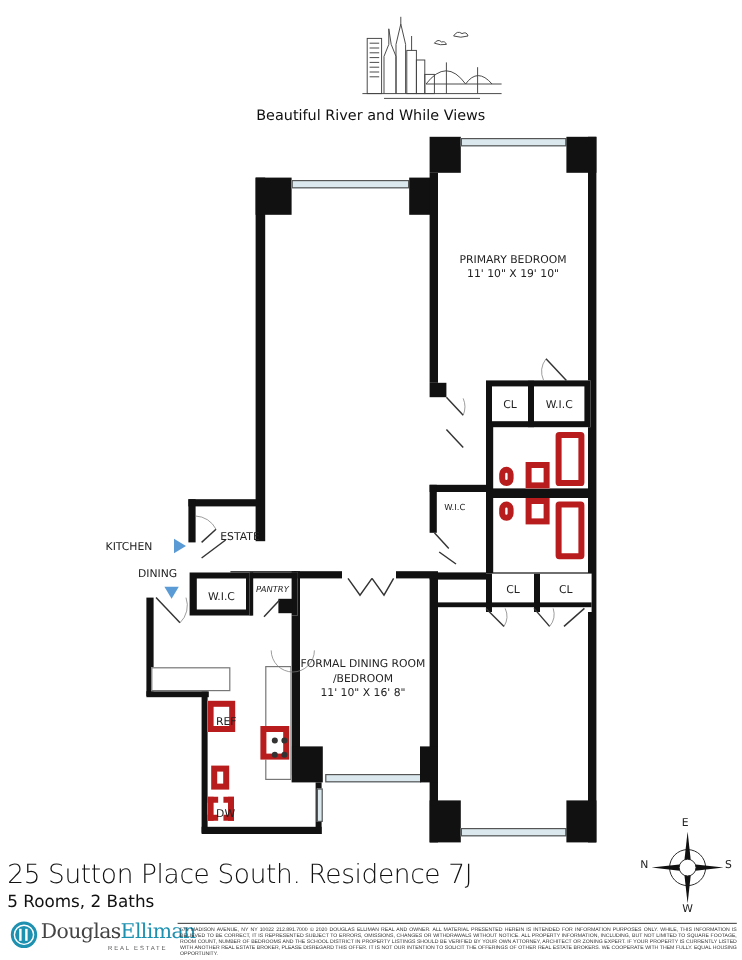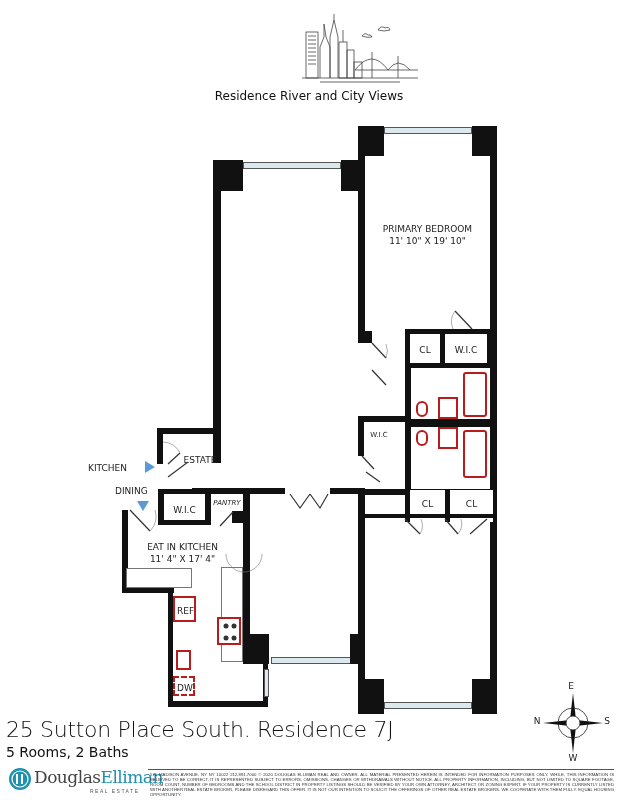--- a/index.html
+++ b/index.html
@@ -2,21 +2,21 @@
 <html><head>
 <meta charset="utf-8">
 <style>
   html,body{margin:0;padding:0;background:#fff;}
   body{width:618px;height:800px;position:relative;overflow:hidden;font-family:"DejaVu Sans","Liberation Sans",sans-serif;color:#111;}
   .abs{position:absolute;}
   .wall{position:absolute;background:#111;}
   .lbl{position:absolute;font-family:"DejaVu Sans",sans-serif;font-size:9px;color:#222;text-align:center;line-height:12px;white-space:nowrap;}
   .win{position:absolute;background:#dbe9ef;border:1px solid #555;box-sizing:border-box;}
   .closet{position:absolute;border:5px solid #111;box-sizing:border-box;background:#fff;}
-  .fix{position:absolute;border:2px solid #b91c1c;box-sizing:border-box;background:#fff;}
+  .fix{position:absolute;border:5px solid #b91c1c;box-sizing:border-box;background:#fff;}
   .arrow{position:absolute;width:0;height:0;}
   .title{position:absolute;left:6px;top:717px;font-size:22px;font-family:"DejaVu Sans",sans-serif;font-weight:300;letter-spacing:-0.3px;color:#111;white-space:nowrap;}
   .sub{position:absolute;left:6px;top:744px;font-size:14px;font-family:"DejaVu Sans",sans-serif;color:#111;white-space:nowrap;}
   .hr{position:absolute;left:148px;top:769px;width:466px;height:1px;background:#555;}
   .legal{position:absolute;left:150px;top:772px;width:464px;font-size:4.3px;line-height:5px;color:#333;font-family:"Liberation Sans",sans-serif;text-transform:uppercase;text-align:justify;}
   .logo-text{position:absolute;left:34px;top:767px;font-family:"DejaVu Serif",serif;font-size:17px;color:#444;white-space:nowrap;letter-spacing:-0.5px;}
   .logo-text .e{color:#1e90b0;}
   .logo-sub{position:absolute;left:90px;top:788px;font-size:5px;letter-spacing:1.5px;color:#555;font-family:"Liberation Sans",sans-serif;}
   .views{position:absolute;left:0;width:618px;top:89px;text-align:center;font-size:12px;color:#111;font-family:"DejaVu Sans",sans-serif;}
 </style>
@@ -44,23 +44,23 @@
     <path d="M55 58 Q72 36 88 58 Q98 44 110 58"></path>
     <line x1="55" y1="58" x2="118" y2="58"></line>
     <line x1="72" y1="40" x2="72" y2="66"></line>
     <line x1="98" y1="44" x2="98" y2="66"></line>
     <line x1="2" y1="66" x2="118" y2="66"></line>
     <line x1="20" y1="70" x2="100" y2="70"></line>
     <path d="M78 18 q3 -5 7 -2 q4 -2 5 2 q-6 2 -12 0z"></path>
     <path d="M62 24 q3 -4 6 -1 q3 -1 4 2 q-5 1 -10 -1z"></path>
   </g>
 </svg>
-<div class="views">Residence River and City Views</div>
-
-<div class="abs" style="left:0;top:14px;width:618px;height:710px;">
+<div class="views">Beautiful River and While Views</div>
+
+<div class="abs" style="left:0;top:2px;width:618px;height:710px;">
 
   <div class="wall" style="left:213px;top:146px;width:8px;height:303px;"></div>
   <div class="wall" style="left:213px;top:146px;width:30px;height:31px;"></div>
   <div class="win" style="left:243px;top:148px;width:98px;height:7px;"></div>
   <div class="wall" style="left:341px;top:146px;width:22px;height:31px;"></div>
 
   <div class="wall" style="left:358px;top:112px;width:26px;height:30px;"></div>
   <div class="win" style="left:384px;top:113px;width:88px;height:7px;"></div>
   <div class="wall" style="left:472px;top:112px;width:25px;height:30px;"></div>
   <div class="wall" style="left:490px;top:112px;width:7px;height:588px;"></div>
@@ -106,20 +106,25 @@
   <div class="wall" style="left:472px;top:665px;width:25px;height:35px;"></div>
 
 
 
   <div class="wall" style="left:245px;top:474px;width:40px;height:6px;"></div>
   <div class="wall" style="left:330px;top:474px;width:35px;height:6px;"></div>
   <div class="wall" style="left:243px;top:474px;width:7px;height:170px;"></div>
   <div class="wall" style="left:243px;top:620px;width:26px;height:30px;"></div>
   <div class="win" style="left:271px;top:643px;width:80px;height:7px;"></div>
   <div class="wall" style="left:350px;top:620px;width:15px;height:30px;"></div>
+  <div class="lbl" style="left:240px;top:546px;width:125px;">
+    <div>FORMAL DINING ROOM</div>
+    <div>/BEDROOM</div>
+    <div>11' 10" X 16' 8"</div>
+  </div>
 
   <div class="wall" style="left:157px;top:414px;width:60px;height:6px;"></div>
   <div class="wall" style="left:157px;top:414px;width:6px;height:36px;"></div>
   <div class="wall" style="left:192px;top:474px;width:55px;height:5px;"></div>
   <div class="lbl" style="left:180px;top:440px;width:40px;">ESTATE</div>
 
   <div class="closet" style="left:158px;top:475px;width:52px;height:36px;border-left-width:6px;">
     <div class="lbl" style="left:0;top:10px;width:41px;">W.I.C</div>
   </div>
   <div class="closet" style="left:208px;top:475px;width:40px;height:36px;border-bottom:none;border-left-width:3px;">
@@ -127,24 +132,20 @@
   </div>
   <div class="wall" style="left:232px;top:497px;width:12px;height:12px;"></div>
 
   <div class="wall" style="left:122px;top:496px;width:6px;height:82px;"></div>
   <div class="wall" style="left:122px;top:574px;width:52px;height:5px;"></div>
   <div class="wall" style="left:168px;top:574px;width:5px;height:118px;"></div>
   <div class="wall" style="left:168px;top:687px;width:100px;height:6px;"></div>
   <div class="wall" style="left:263px;top:650px;width:5px;height:43px;"></div>
   <div class="win" style="left:264px;top:655px;width:5px;height:28px;"></div>
   <div class="fix" style="left:126px;top:554px;width:66px;height:20px;border:1px solid #777;"></div>
-  <div class="lbl" style="left:125px;top:527px;width:115px;">
-    <div>EAT IN KITCHEN</div>
-    <div>11' 4" X 17' 4"</div>
-  </div>
   <div class="fix" style="left:173px;top:582px;width:23px;height:26px;">
     <div class="lbl" style="left:0;top:7px;width:21px;">REF</div>
   </div>
   <div class="fix" style="left:176px;top:636px;width:15px;height:20px;"></div>
   <div class="fix" style="left:173px;top:662px;width:22px;height:20px;border-style:dashed;">
     <div class="lbl" style="left:0;top:4px;width:20px;">DW</div>
   </div>
   <div class="fix" style="left:221px;top:553px;width:22px;height:95px;border:1px solid #777;"></div>
   <div class="fix" style="left:217px;top:603px;width:24px;height:28px;">
     <svg width="22" height="26">

